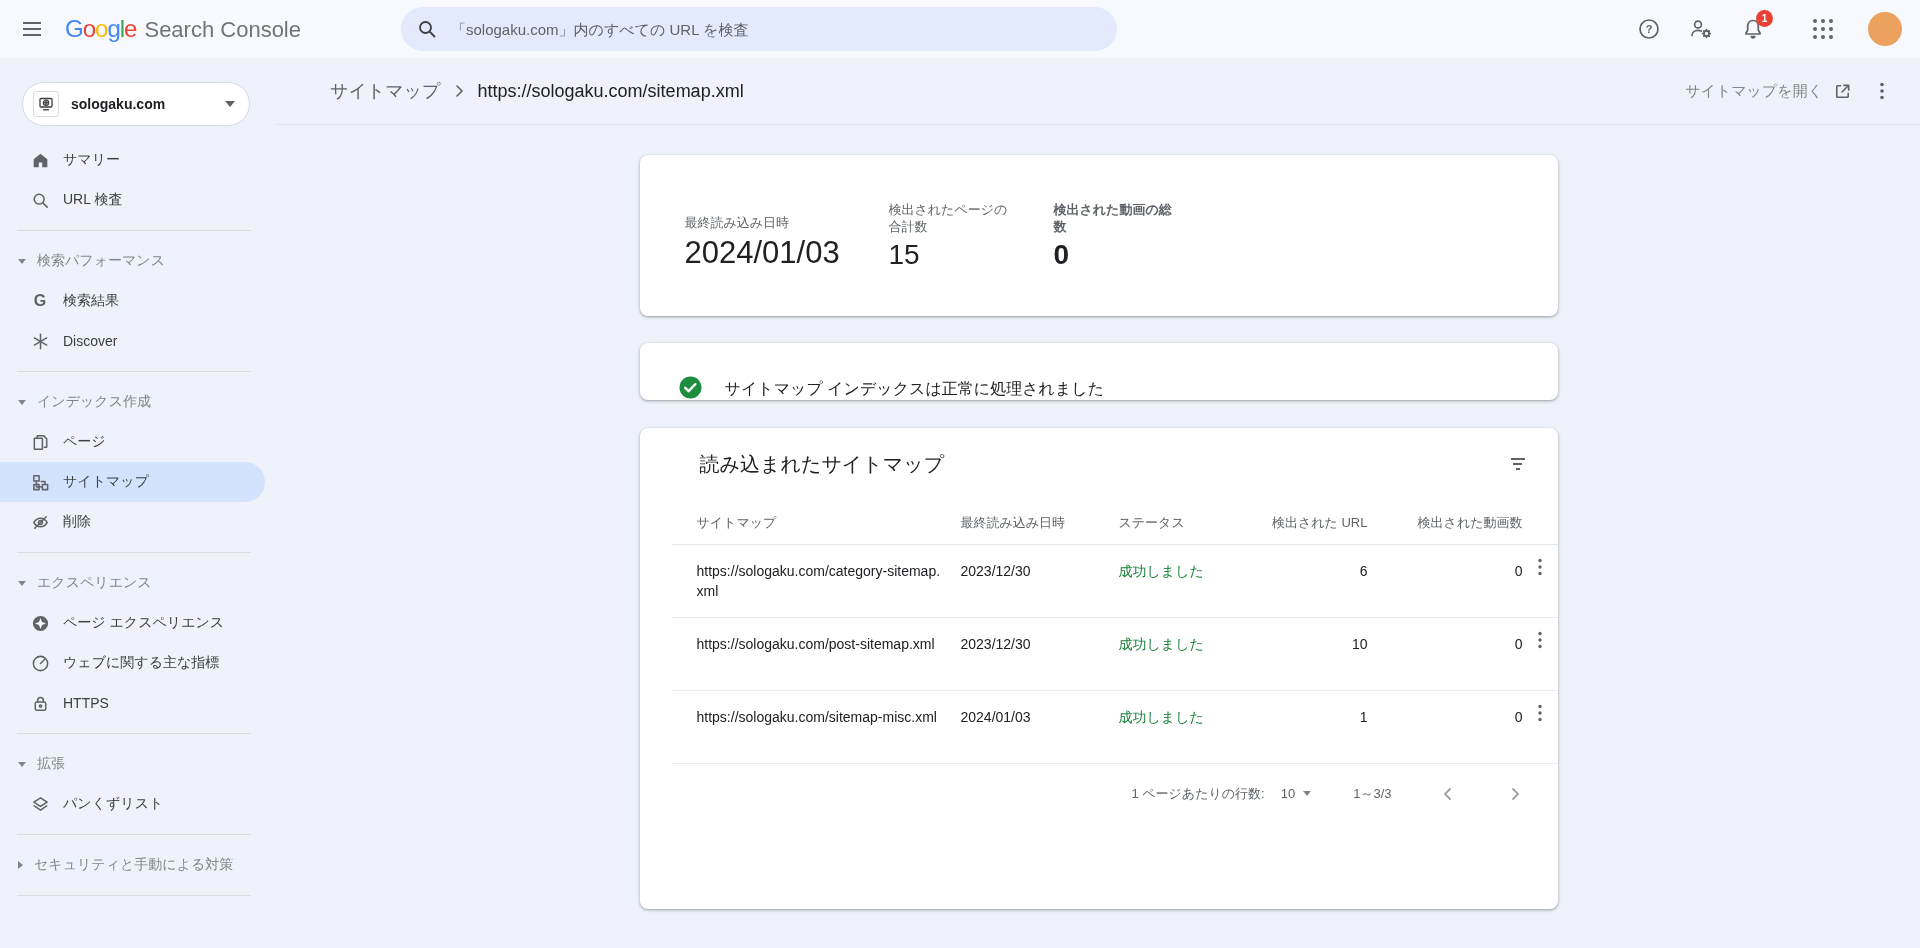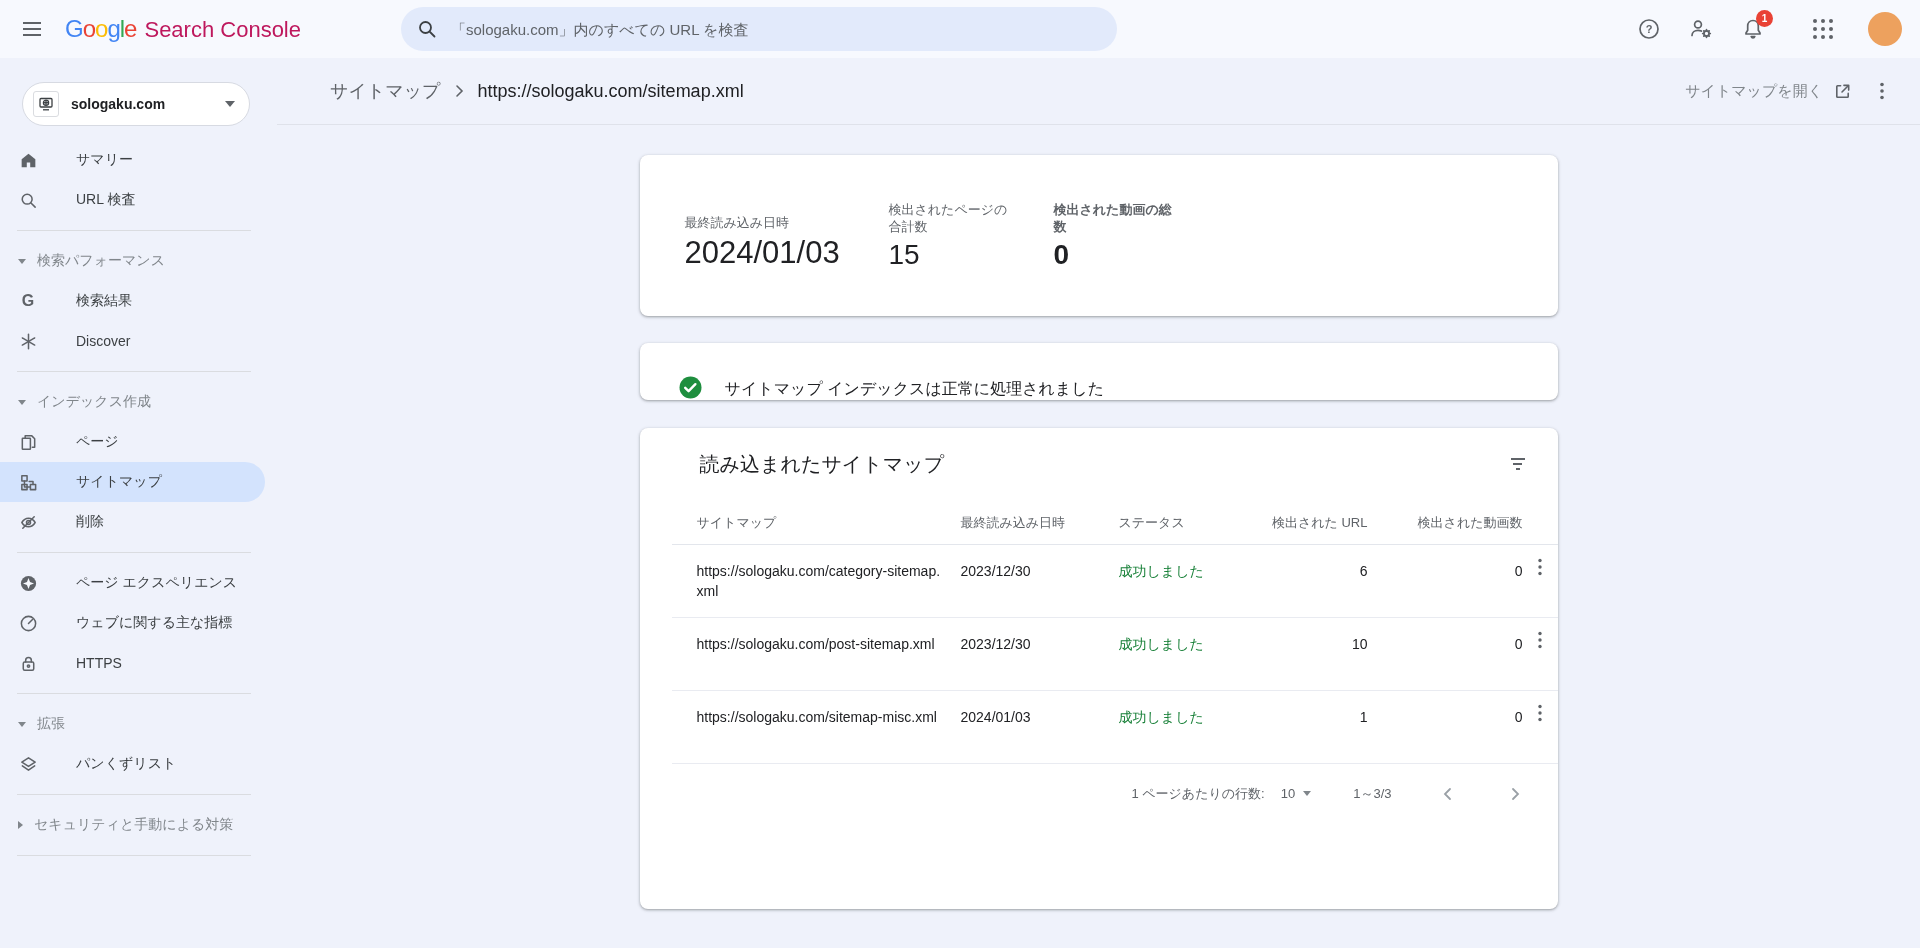--- a/index.html
+++ b/index.html
@@ -10,21 +10,21 @@
   }
   svg { display:block; }
 
   
   .header { height:58px; background:#f7f9fe; display:flex; align-items:center; }
   .hamburger { margin-left:18px; width:28px; height:28px; display:flex; flex-direction:column; justify-content:center; gap:4px; cursor:pointer; }
   .hamburger span { display:block; width:18px; height:2px; background:#5f6368; margin-left:5px; }
   .logo { margin-left:19px; display:flex; align-items:baseline; white-space:nowrap; }
   .logo .gword { font-size:24px; letter-spacing:-1px; }
   .g-blue{color:#4285F4}.g-red{color:#EA4335}.g-yellow{color:#FBBC05}.g-green{color:#34A853}
-  .logo .product { font-size:22px; color:#be185d; margin-left:8px; font-weight:400; }
+  .logo .product { font-size:22px; color:#737373; margin-left:8px; font-weight:400; }
   .searchbar { margin-left:100px; width:716px; height:44px; background:#e2eafb; border-radius:22px; display:flex; align-items:center; padding:0 16px; }
   .searchbar input { border:none; outline:none; background:transparent; font-size:15px; color:#3c4043; width:100%; margin-left:14px; font-family:inherit; }
   .searchbar input::placeholder { color:#5f6368; opacity:1; }
   .header-icons { margin-left:auto; display:flex; align-items:center; gap:26px; margin-right:18px; }
   .hicon { width:26px; height:26px; position:relative; cursor:pointer; display:flex; align-items:center; justify-content:center; }
   .badge { position:absolute; top:-6px; right:-7px; min-width:17px; height:17px; border-radius:9px; background:#e94235; color:#fff; font-size:10px; font-weight:700; display:flex; align-items:center; justify-content:center; padding:0 4px; }
   .avatar { width:34px; height:34px; border-radius:50%; background:#eda15e; margin-left:6px; cursor:pointer; }
   .appgrid { display:grid; grid-template-columns:repeat(3,5px); grid-template-rows:repeat(3,5px); gap:3px; }
   .appgrid i { width:4px; height:4px; border-radius:50%; background:#5f6368; }
 
@@ -32,21 +32,21 @@
   .body-row { display:flex; height:890px; }
   .sidebar { width:277px; flex:none; padding-top:24px; overflow:hidden; }
   .main { flex:1; display:flex; flex-direction:column; overflow:hidden; }
 
   
   .prop-pill { margin-left:22px; width:228px; height:44px; background:#fff; border:1px solid #d7dae2; border-radius:22px; display:flex; align-items:center; padding:0 14px 0 10px; cursor:pointer; }
   .prop-icon { width:26px; height:26px; border:1px solid #dadce0; border-radius:3px; background:#fff; display:flex; align-items:center; justify-content:center; }
   .prop-label { margin-left:12px; font-weight:700; font-size:14px; color:#202124; }
   .caret-down { margin-left:auto; width:0; height:0; border-left:5px solid transparent; border-right:5px solid transparent; border-top:6px solid #5f6368; }
   .nav { margin-top:14px; }
-  .nav-item { height:40px; display:flex; align-items:center; padding-left:18px; cursor:pointer; color:#3c4043;gap:25px; }
+  .nav-item { height:40px; display:flex; align-items:center; padding-left:30px; cursor:pointer; color:#3c4043; }
   .nav-item .nav-icon { width:20px; height:20px; flex:none; display:flex; align-items:center; justify-content:center; }
   .nav-item .nav-label { margin-left:13px; font-size:14px; }
   .nav-item.selected { width:265px; background:#d3e3fd; border-radius:0 20px 20px 0; }
   .nav-icon svg { stroke:#5f6368; fill:none; stroke-width:1.6; stroke-linecap:round; stroke-linejoin:round; }
   .nav-icon .filled { fill:#5f6368; stroke:none; }
   .nav-icon .gletter { font-size:16px; font-weight:700; color:#5f6368; line-height:1; }
   .nav-section { height:40px; display:flex; align-items:center; padding-left:18px; cursor:pointer; color:#80868b; font-size:14px; }
   .tri-down { width:0; height:0; border-left:4px solid transparent; border-right:4px solid transparent; border-top:5px solid #80868b; margin-right:11px; }
   .tri-right { width:0; height:0; border-top:4px solid transparent; border-bottom:4px solid transparent; border-left:5px solid #80868b; margin-right:11px; }
   .nav-divider { border:none; border-top:1px solid #dadce0; margin:10px 26px 10px 17px; }
@@ -260,20 +260,24 @@
         <span class="nav-icon">
             <svg width="19" height="19" viewBox="0 0 20 20">
               <path d="M3 10s2.6-4.5 7-4.5S17 10 17 10s-2.6 4.5-7 4.5S3 10 3 10z"></path>
               <circle cx="10" cy="10" r="2.1"></circle>
               <line x1="4" y1="16" x2="16" y2="4"></line>
             </svg>
           </span>
         <span class="nav-label">削除</span>
       </div>
       <hr class="nav-divider">
+      <div class="nav-section">
+        <span class="tri-down"></span>
+        <span>エクスペリエンス</span>
+      </div>
       <div class="nav-item">
         <span class="nav-icon">
             <svg width="19" height="19" viewBox="0 0 20 20">
               <circle class="filled" cx="10" cy="10" r="8"></circle>
               <path d="M10 4.2 11.6 8.4 15.8 10 11.6 11.6 10 15.8 8.4 11.6 4.2 10 8.4 8.4z" fill="#f7f9fe" stroke="none"></path>
             </svg>
           </span>
         <span class="nav-label">ページ エクスペリエンス</span>
       </div>
       <div class="nav-item">

